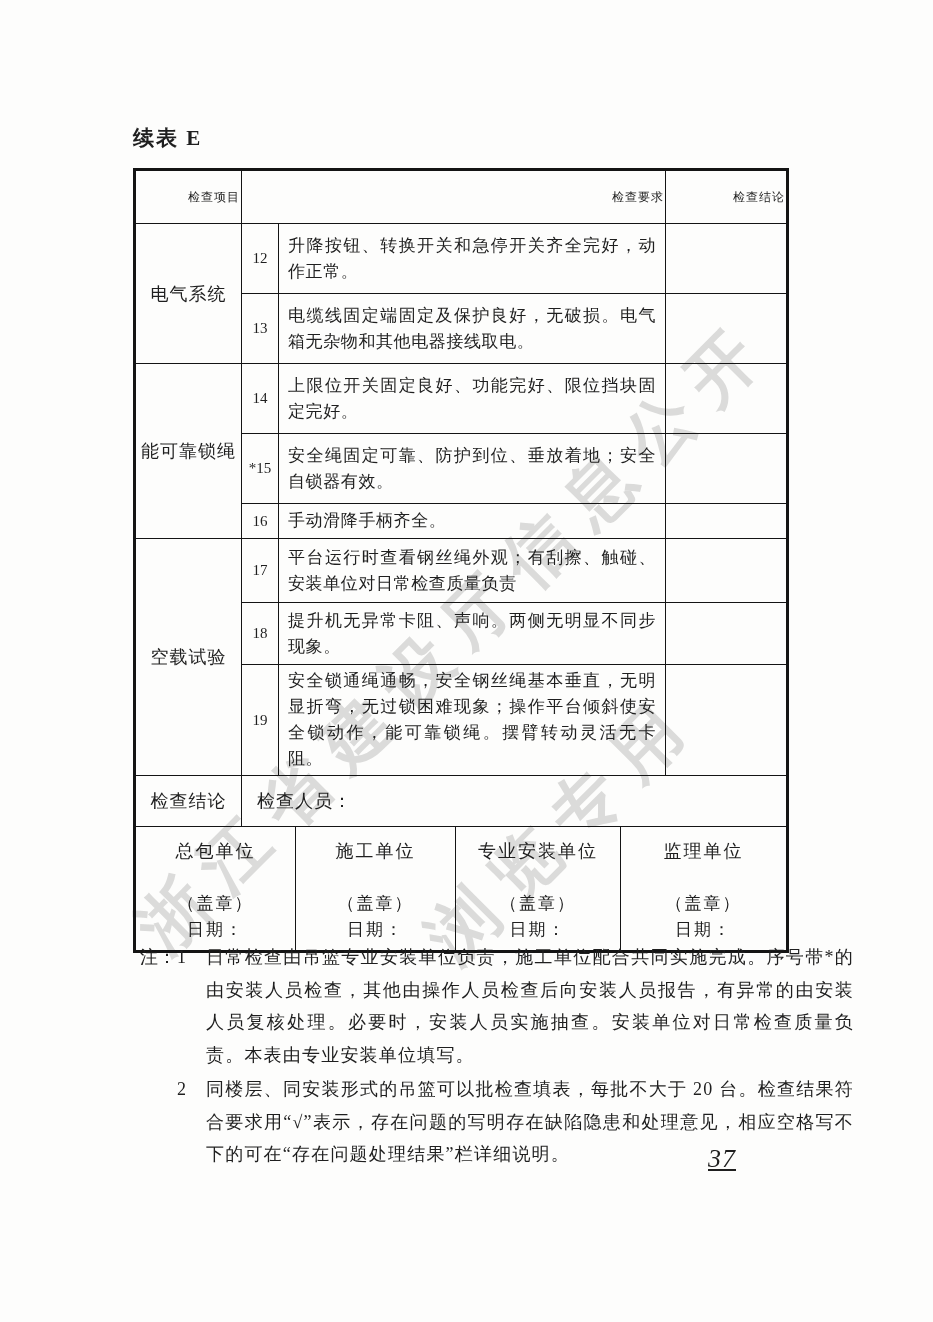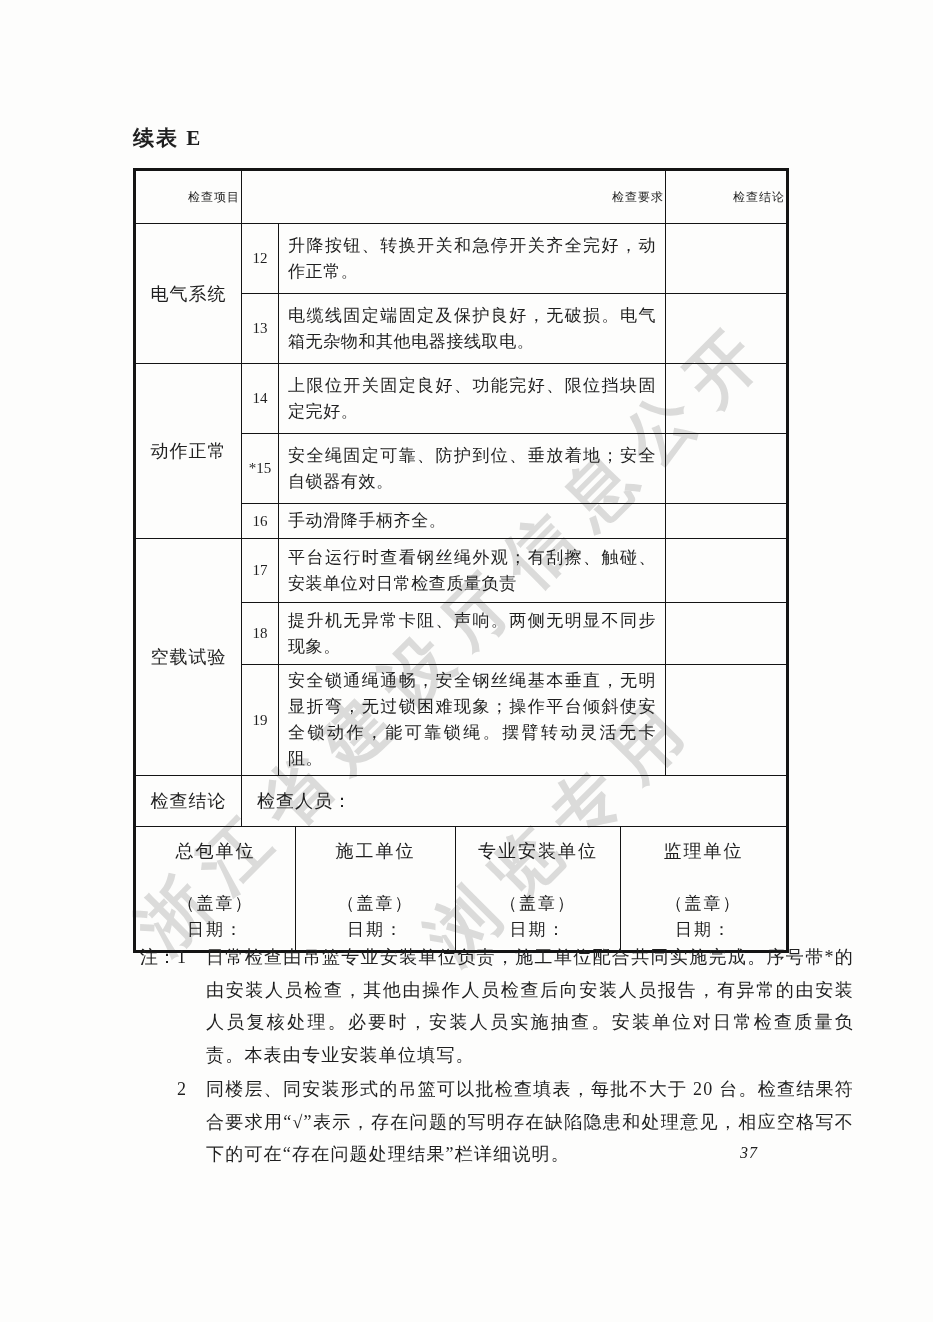--- a/index.html
+++ b/index.html
@@ -62,22 +62,22 @@
   }
   .note-item{
     position:relative;padding-left:66px;letter-spacing:1.2px;
     text-align:justify;width:648px;box-sizing:content-box;
   }
   .note-item + .note-item{margin-top:2px;}
   .note-head{position:absolute;left:0;top:0;letter-spacing:0;}
   .note-no{position:absolute;left:37px;top:0;}
   
   .page-no{
-    position:absolute;left:740px;top:1144px;z-index:1;
-    font-size:16px;font-style:italic;letter-spacing:1px;
+    position:absolute;left:708px;top:1144px;z-index:1;
+    font-size:26px;font-style:italic;letter-spacing:1px;text-decoration:underline;
   }
 </style>
 </head>
 <body>
 
 <div id="wm1" class="watermark">浙江省建设厅信息公开</div>
 <div id="wm2" class="watermark">浏览专用</div>
 
 <div class="doc-title">续表 E</div>
 
@@ -102,21 +102,21 @@
     <td class="req">升降按钮、转换开关和急停开关齐全完好，动作正常。</td>
     <td class="res"></td>
   </tr>
   <tr style="height:70px">
     <td class="num">13</td>
     <td class="req">电缆线固定端固定及保护良好，无破损。电气箱无杂物和其他电器接线取电。</td>
     <td class="res"></td>
   </tr>
 
   <tr style="height:70px">
-    <td class="cat" rowspan="3">动作正常</td>
+    <td class="cat" rowspan="3">能可靠锁绳</td>
     <td class="num">14</td>
     <td class="req">上限位开关固定良好、功能完好、限位挡块固定完好。</td>
     <td class="res"></td>
   </tr>
   <tr style="height:70px">
     <td class="num">*15</td>
     <td class="req">安全绳固定可靠、防护到位、垂放着地；安全自锁器有效。</td>
     <td class="res"></td>
   </tr>
   <tr style="height:35px">

